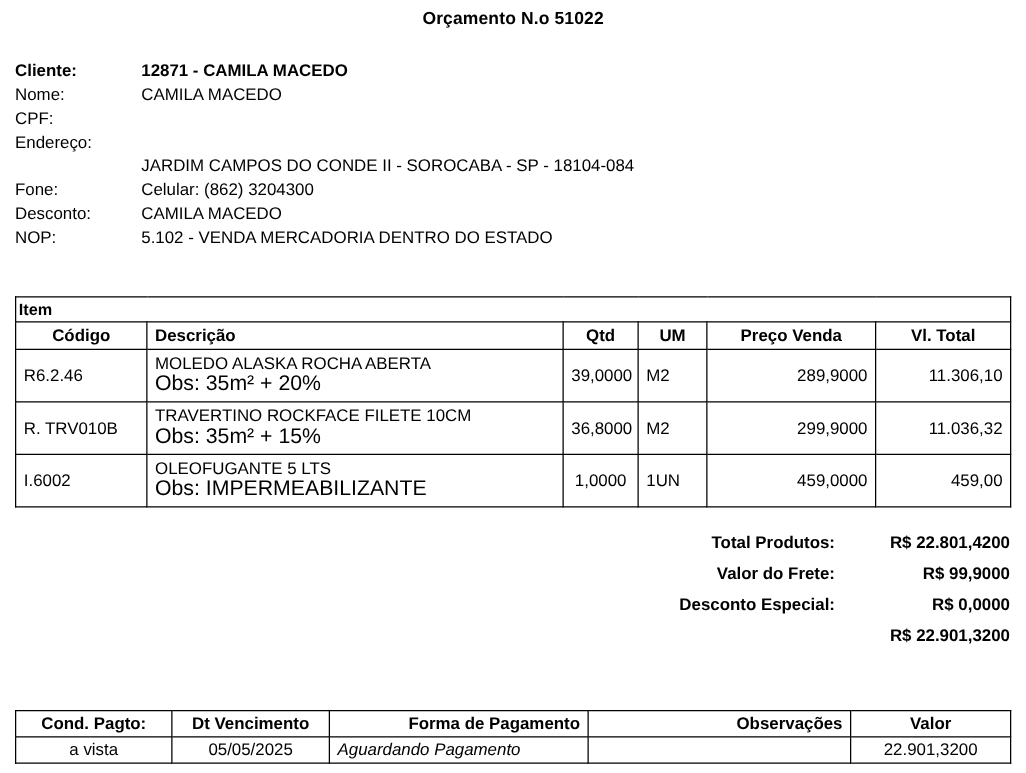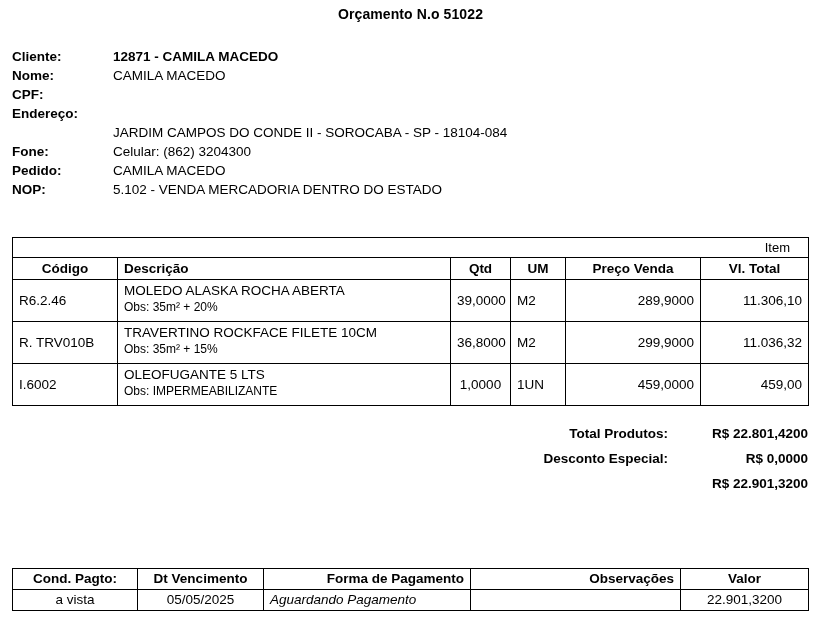--- a/index.html
+++ b/index.html
@@ -38,21 +38,20 @@
   .cust-row {
     display: flex;
     align-items: baseline;
     height: 19px;
     line-height: 19px;
   }
   .cust-label {
     width: 101px;
     flex: 0 0 101px;
     font-size: 13.5px;
-    font-weight: bold;
   }
   .cust-value {
     font-size: 13.5px;
     white-space: nowrap;
   }
   .cust-row.strong .cust-label,
   .cust-row.strong .cust-value {
     font-weight: bold;
   }
 
@@ -70,26 +69,26 @@
     font-size: 13px;
   }
 
   
   #items-table {
     left: 12px;
     top: 237px;
     width: 796px;
   }
   #items-table .band {
-    text-align: right;
-    font-weight: normal;
+    text-align: left;
+    font-weight: bold;
     font-size: 13px;
     height: 19px;
     line-height: 19px;
-    padding: 0 18px;
+    padding: 0 2px;
   }
   #items-table .hcell {
     font-weight: bold;
     font-size: 13.5px;
     height: 21px;
     line-height: 21px;
     vertical-align: middle;
     padding: 0 6px;
     text-align: center;
   }
@@ -107,21 +106,21 @@
   #items-table td.cell.desc {
     vertical-align: top;
     padding-top: 3px;
   }
   .desc-main {
     font-size: 13.5px;
     line-height: 16px;
     white-space: nowrap;
   }
   .desc-obs {
-    font-size: 12px;
+    font-size: 17px;
     line-height: 16px;
     white-space: nowrap;
   }
 
   
   .totals {
     position: absolute;
     left: 430px;
     top: 426px;
     width: 378px;
@@ -214,21 +213,21 @@
     <span class="cust-label"></span>
     <span class="cust-value">JARDIM CAMPOS DO CONDE II - SOROCABA - SP - 18104-084</span>
   </div>
 
   <div class="cust-row">
     <span class="cust-label">Fone:</span>
     <span class="cust-value">Celular: (862) 3204300</span>
   </div>
 
   <div class="cust-row">
-    <span class="cust-label">Pedido:</span>
+    <span class="cust-label">Desconto:</span>
     <span class="cust-value">CAMILA MACEDO</span>
   </div>
 
   <div class="cust-row">
     <span class="cust-label">NOP:</span>
     <span class="cust-value">5.102 - VENDA MERCADORIA DENTRO DO ESTADO</span>
   </div>
 
 </div>
 
@@ -291,20 +290,24 @@
     </tr>
   </tbody>
 </table>
 
 <div class="totals">
   <div class="total-row">
     <span class="total-label">Total Produtos:</span>
     <span class="total-value">R$ 22.801,4200</span>
   </div>
   <div class="total-row">
+    <span class="total-label">Valor do Frete:</span>
+    <span class="total-value">R$ 99,9000</span>
+  </div>
+  <div class="total-row">
     <span class="total-label">Desconto Especial:</span>
     <span class="total-value">R$ 0,0000</span>
   </div>
   <div class="total-row grand">
     <span class="total-value">R$ 22.901,3200</span>
   </div>
 </div>
 
 <table class="grid" id="payment-table">
   <colgroup>

